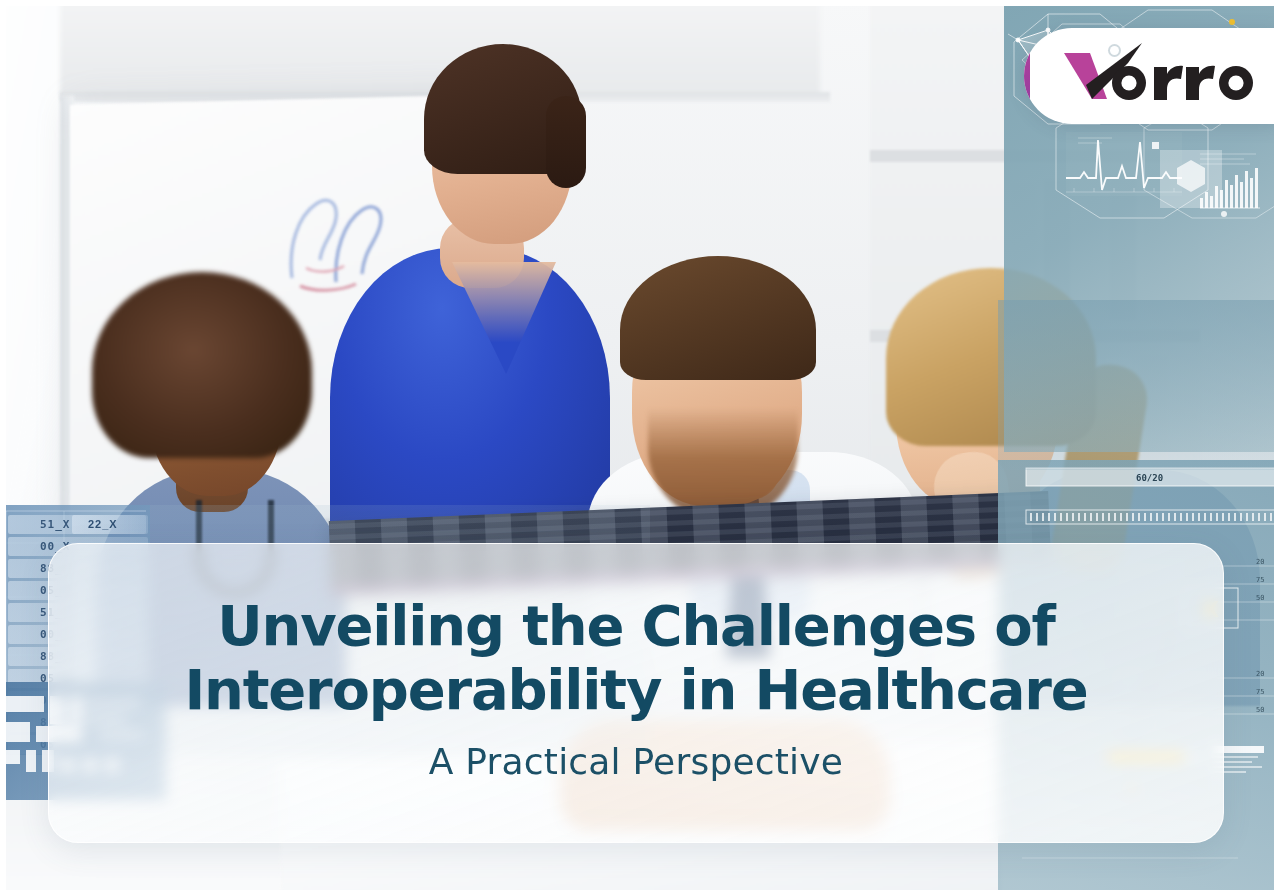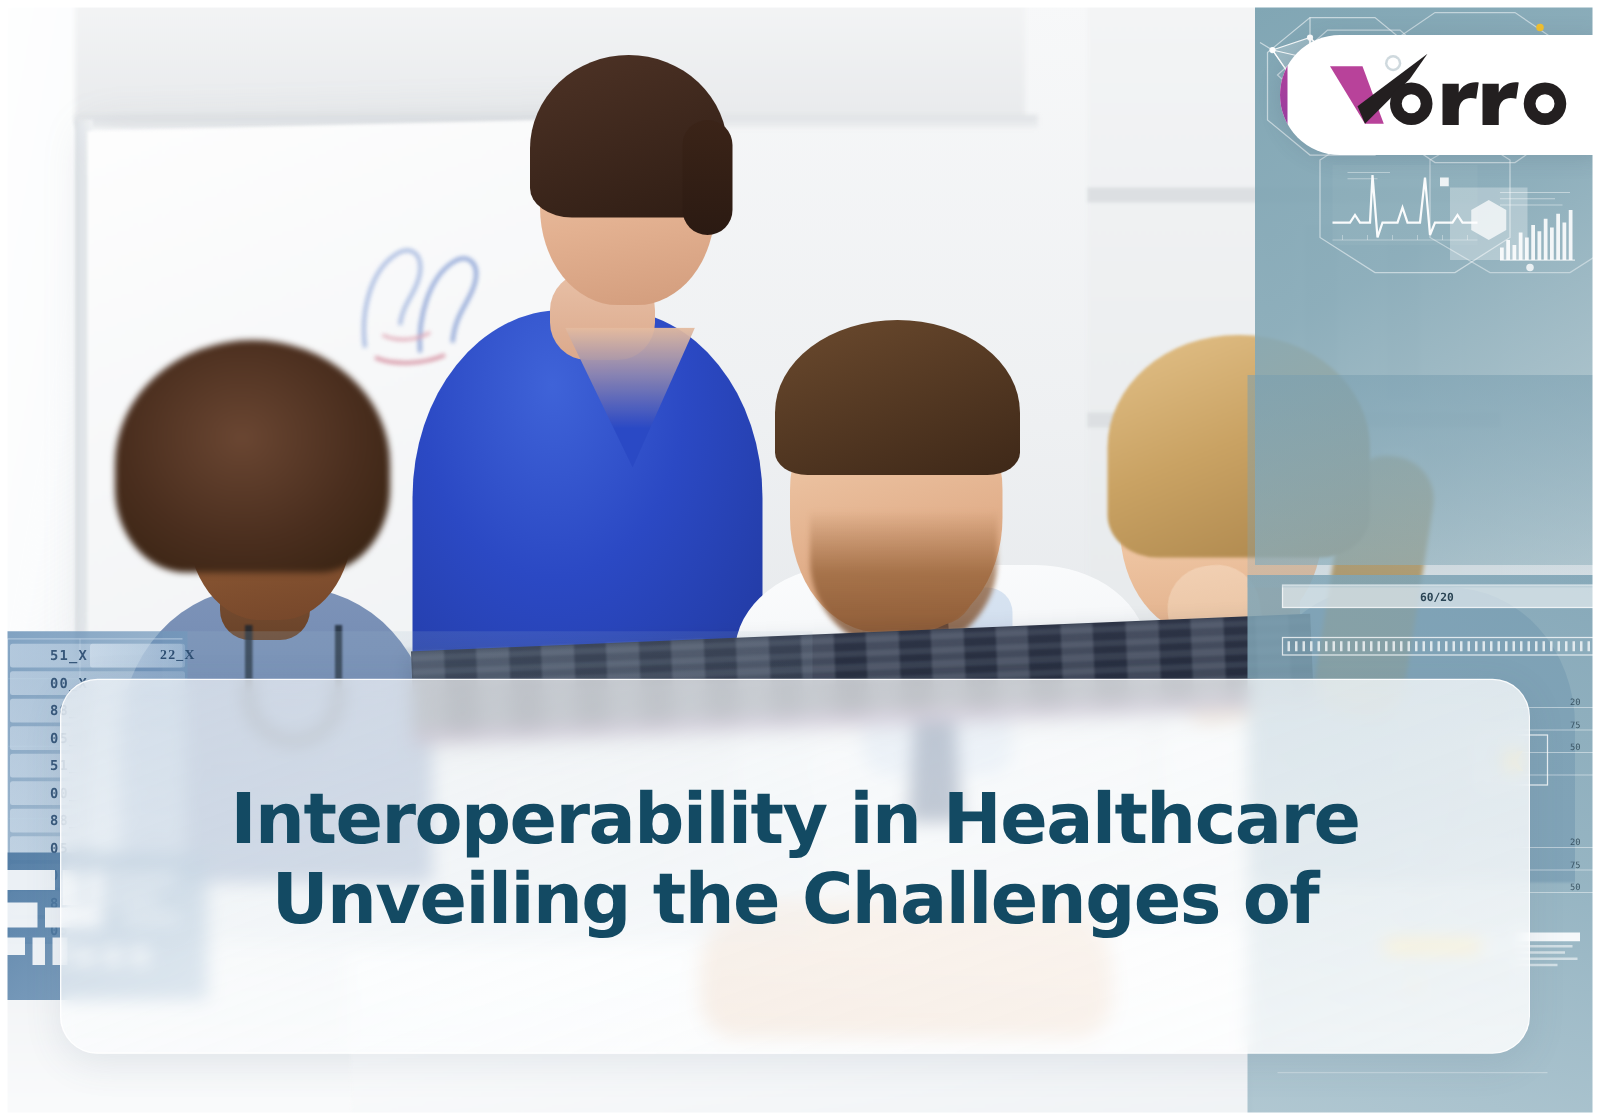--- a/index.html
+++ b/index.html
@@ -268,22 +268,22 @@
     font-size:11px; font-weight:700; letter-spacing:1px;
     color:#2e4f73; opacity:.92;margin-left:16px;
   }
   .hud-row2 {
     position:absolute; left:72px; top:10px; width:74px; height:19px;
     background:linear-gradient(90deg, rgba(226,236,246,.50), rgba(206,222,238,.24));
     border-radius:2px;
   }
   .hud-row2 span {
     position:absolute; left:16px; top:3px;
-    font-family:Liberation Serif, serif;
-    font-size:11px; font-weight:700; letter-spacing:1px; color:#2e4f73;margin-left:40px;
+    font-family:Liberation Sans, sans-serif;
+    font-size:11px; font-weight:700; letter-spacing:1px; color:#2e4f73;
   }
 
   
   .hud-bl {
     left:0; bottom:96px; width:166px; height:118px;
     background:linear-gradient(135deg, rgba(72,116,158,.88), rgba(104,146,184,.72));
   }
   
   .hud-br {
     right:0; top:460px; width:282px; height:436px;
@@ -774,18 +774,19 @@
         <circle cx="71" cy="42" r="7.6" fill="#ffffff"></circle>
         <path d="M96 59 L96 26 L109 26 L109 33 C112 27 118 24 125 25 L123 38 C114 36 109 40 109 49 L109 59 Z" fill="#231F20"></path>
         <path d="M128 59 L128 26 L141 26 L141 33 C144 27 150 24 157 25 L155 38 C146 36 141 40 141 49 L141 59 Z" fill="#231F20"></path>
         <circle cx="178" cy="42" r="17" fill="#231F20"></circle>
         <circle cx="178" cy="42" r="7.6" fill="#ffffff"></circle>
       </svg>
     </div>
   </div>
 
   <div class="title-card">
+    <div class="title-main">Unveiling the Challenges of</div>
     <div class="title-main">Interoperability in Healthcare</div>
-    <div class="title-main">Unveiling the Challenges of</div>
+    <div class="title-sub">A Practical Perspective</div>
   </div>
 
   <div class="frame"></div>
 </div>
 
 </body></html>

